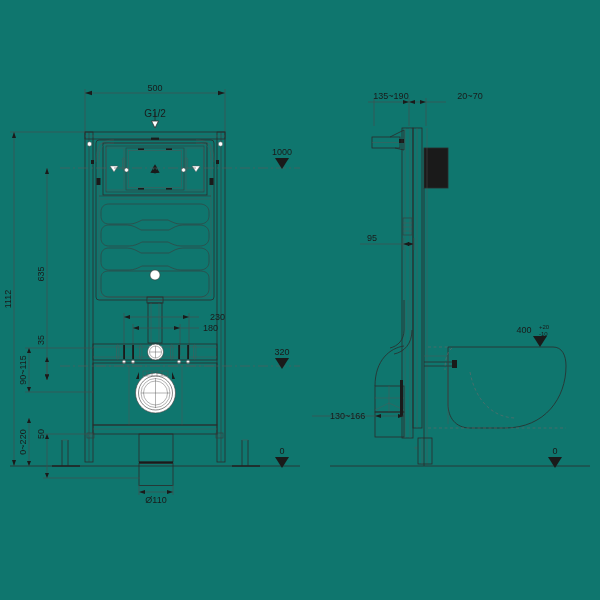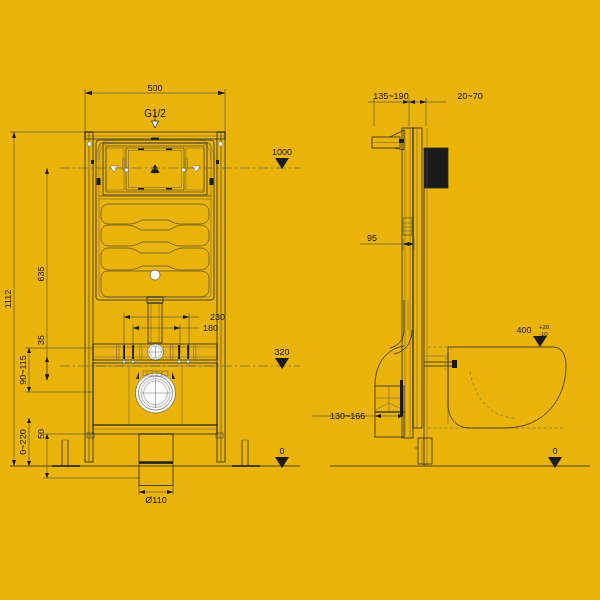--- a/index.html
+++ b/index.html
@@ -4,21 +4,21 @@
 <style>
   html, body {
     margin: 0;
     padding: 0;
     background: #ffffff;
   }
   #drawing-root {
     position: relative;
     width: 600px;
     height: 600px;
-    background: #eab308;
+    background: #0f766e;
     font-family: "Liberation Sans", sans-serif;
     overflow: hidden;
     text-decoration: underline;
   }
   #cad-svg {
     position: absolute;
     left: 0;
     top: 0;
     width: 600px;
     height: 600px;

